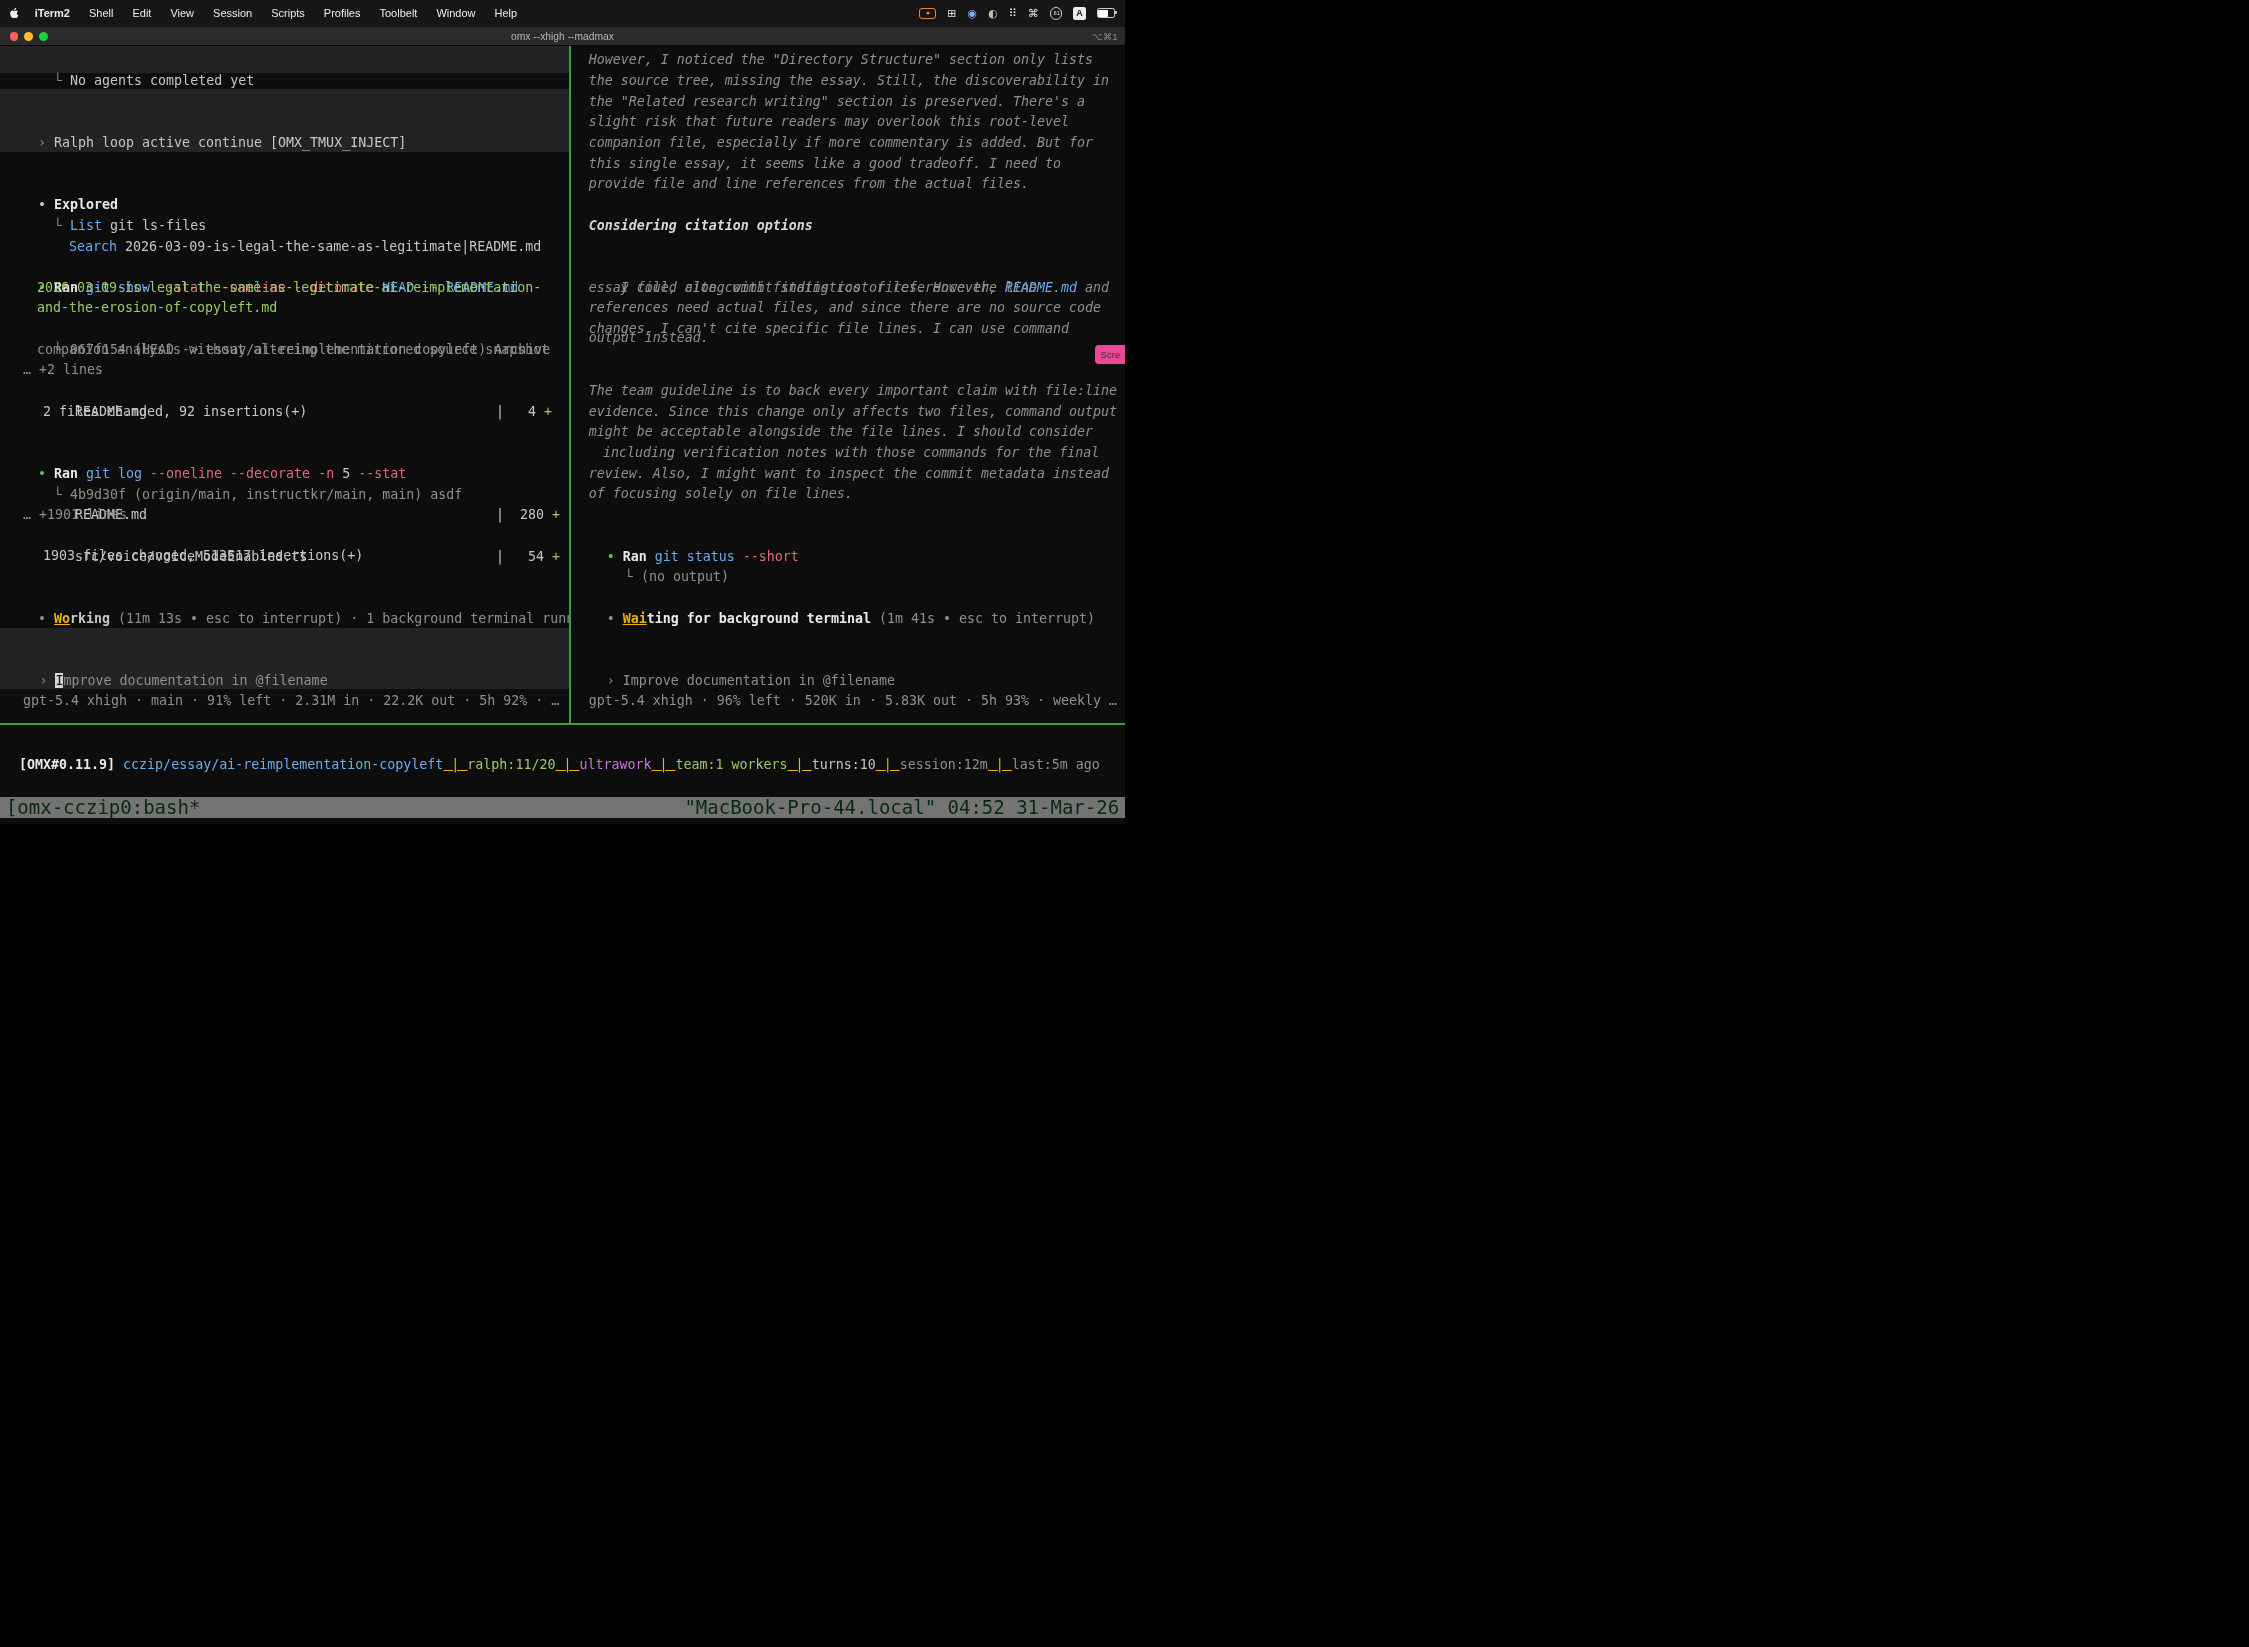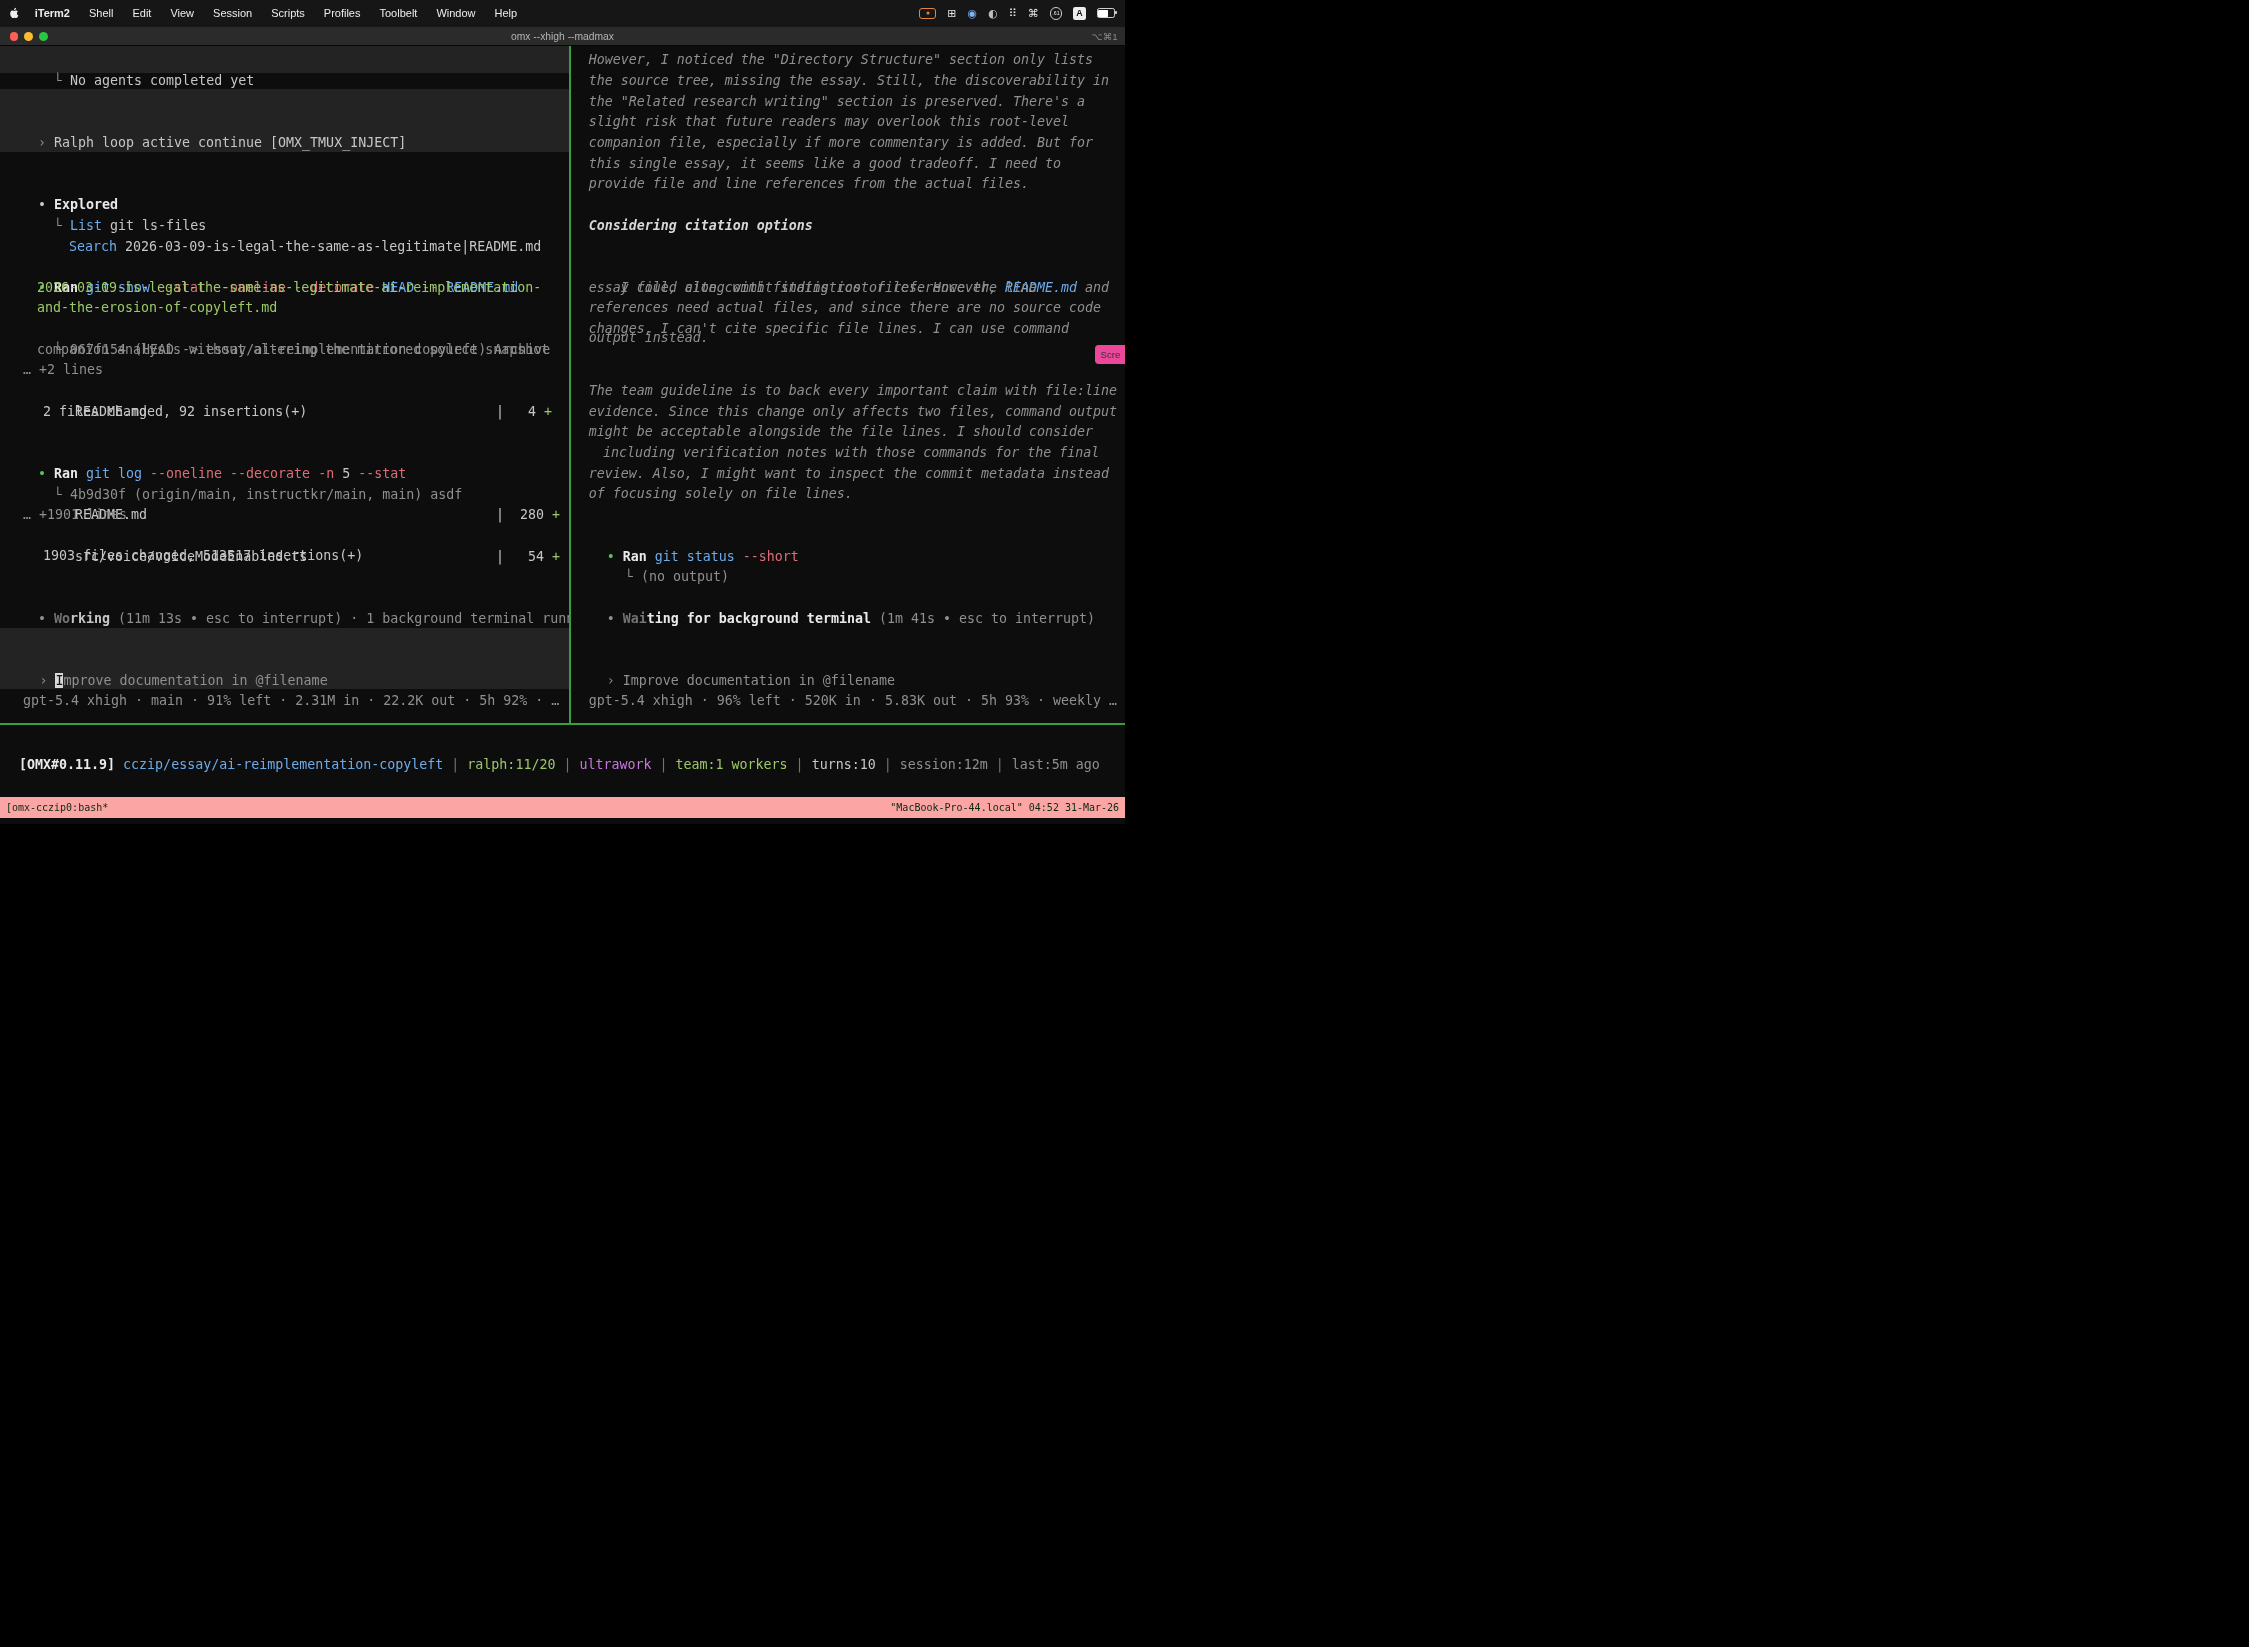--- a/index.html
+++ b/index.html
@@ -46,39 +46,39 @@
   #pane-left{left:0;width:569px;}
   #pane-right{left:571px;width:554px;}
   .hl-box{position:absolute;left:0;right:0;background:#232323;}
   .line{position:absolute;left:0;right:0;height:20.7px;line-height:20.7px;font-size:13.3px;
     white-space:pre;color:#c6c6c6;box-sizing:border-box;}
   .b{font-weight:bold;}
   .i{font-style:italic;}
   .cw{color:#e9e9e9;}
   .ct{color:#c6c6c6;}
   .cd{color:#8f8f8f;}
-  .cd2{color:#737373;}
+  .cd2{color:#eab308;text-decoration:underline;}
   .cb{color:#6cacec;}
   .cg{color:#9cc968;}
   .cbl{color:#57c557;}
   .cr{color:#e06c75;}
   .cm{color:#c678dd;}
   .chead{color:#d8d8d8;font-weight:bold;font-style:italic;}
   .cursor{background:#d8d8d8;color:#141414;}
   .fcol{display:inline-block;width:421px;}
   .divider-v{position:absolute;left:569px;top:46px;width:1.5px;height:678px;background:#3a9e3a;}
   .divider-h{position:absolute;left:0;top:723px;width:100%;height:1.5px;background:#3a9e3a;}
   #omx-line{position:absolute;top:734px;left:0;right:0;height:20.7px;line-height:20.7px;
     font-size:13.3px;white-space:pre;padding-left:3px;}
   #screen-chip{position:absolute;top:345px;right:-4.4px;width:34px;height:19px;background:#ec4899;
     color:#333;border-radius:3.7px;font-family:"Liberation Sans",sans-serif;font-size:9.6px;
     display:flex;align-items:center;padding-left:5.2px;box-sizing:border-box;}
-  #tmuxbar{position:absolute;top:797px;left:0;width:100%;height:20.7px;background:#fca5a5;
+  #tmuxbar{position:absolute;top:797px;left:0;width:100%;height:20.7px;background:#737373;
     color:#07290e;display:flex;justify-content:space-between;align-items:center;
-    padding:0 5.9px;box-sizing:border-box;font-size:10px;white-space:pre;}
+    padding:0 5.9px;box-sizing:border-box;font-size:19px;white-space:pre;}
 </style>
 </head>
 <body>
 
 <div id="menubar">
   <span class="apple-logo">
     <svg viewBox="0 0 13 16" width="9.6" height="11.8" fill="#ededed">
         <path d="M9.3 8.6c0-1.7 1.4-2.5 1.4-2.5-.8-1.1-2-1.3-2.4-1.3-1-.1-2 .6-2.5.6-.5 0-1.3-.6-2.2-.6-1.1 0-2.2.7-2.8 1.7-1.2 2-.3 5.1.9 6.8.6.8 1.2 1.7 2.1 1.7.8 0 1.2-.5 2.2-.5 1 0 1.3.5 2.2.5.9 0 1.5-.8 2.1-1.6.7-.9.9-1.9.9-1.9s-1.9-.8-1.9-2.9zM7.6 3.3c.5-.6.8-1.4.7-2.3-.7 0-1.6.5-2.1 1.1-.5.5-.9 1.4-.8 2.2.8.1 1.7-.4 2.2-1z"></path>
       </svg>
   </span>

